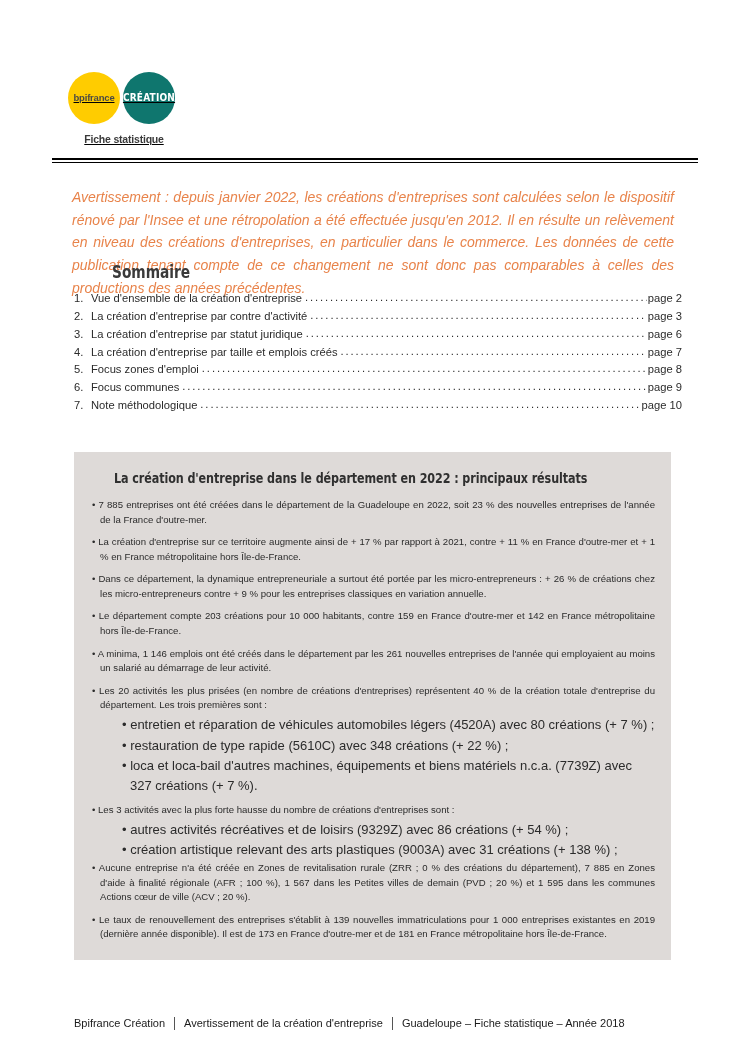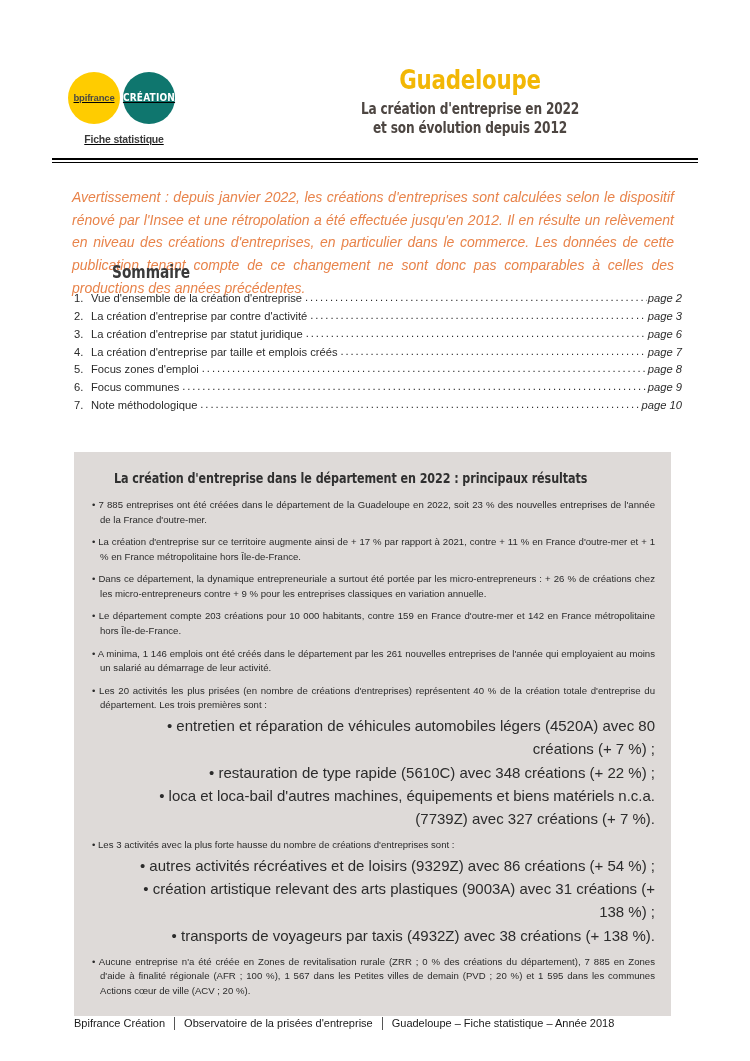--- a/index.html
+++ b/index.html
@@ -168,21 +168,20 @@
     letter-spacing: 1.9px;
     color: #2b2b2b;
     font-size: 11.2px;
     position: relative;
     top: -1px;
   }
   .toc-page {
     flex: 0 0 auto;
     white-space: nowrap;
     padding-left: 1px;
-    font-style: italic;
   }
   
   .results-box {
     position: absolute;
     left: 74px;
     top: 452px;
     width: 597px;
     background: #dedad8;
     padding: 16px 16px 16px 18px;
     box-sizing: border-box;
@@ -202,27 +201,26 @@
     font-size: 9.6px;
     color: #2b2b2b;
     line-height: 1.52;
     text-align: justify;
     margin: 0 0 8px 0;
     padding-left: 8px;
     text-indent: -8px;
   }
   .bullet:last-child { margin-bottom: 2px; }
   .sub-bullet {
-    font-size: 15px;
+    font-size: 13px;
     color: #2b2b2b;
     line-height: 1.52;
     margin: 0 0 1px 0;
     padding-left: 38px;
     text-indent: -8px;
-    text-align: right;
   }
   .sub-bullet.last { margin-bottom: 7px; }
   
   .footer {
     position: absolute;
     left: 74px;
     bottom: 32px;
     font-size: 11px;
     color: #1a1a1a;
     display: flex;
@@ -248,27 +246,20 @@
   <div class="header">
 
     <div class="logo-block">
       <div class="logo-circles">
         <div class="circle circle-yellow">bpifrance</div>
         <div class="circle circle-dark">CRÉATION</div>
       </div>
       <div class="fiche-stat">Fiche statistique</div>
     </div>
 
-    <div class="title-block">
-      <div class="main-title">Guadeloupe</div>
-      <div class="sub-title">
-        <div>La création d'entreprise en 2022</div>
-        <div>et son évolution depuis 2012</div>
-      </div>
-    </div>
   </div>
 
   <div class="rule-double"></div>
 
   <div class="warning">Avertissement : depuis janvier 2022, les créations d'entreprises sont calculées selon le dispositif rénové par l'Insee et une rétropolation a été effectuée jusqu'en 2012. Il en résulte un relèvement en niveau des créations d'entreprises, en particulier dans le commerce. Les données de cette publication tenant compte de ce changement ne sont donc pas comparables à celles des productions des années précédentes.</div>
 
   <div class="sommaire-title">Sommaire</div>
 
   <div class="toc">
 
@@ -333,26 +324,26 @@
     <p class="bullet">• A minima, 1 146 emplois ont été créés dans le département par les 261 nouvelles entreprises de l'année qui employaient au moins un salarié au démarrage de leur activité.</p>
 
     <p class="bullet" style="margin-bottom:2px;">• Les 20 activités les plus prisées (en nombre de créations d'entreprises) représentent 40 % de la création totale d'entreprise du département. Les trois premières sont :</p>
     <p class="sub-bullet">• entretien et réparation de véhicules automobiles légers (4520A) avec 80 créations (+ 7 %) ;</p>
     <p class="sub-bullet">• restauration de type rapide (5610C) avec 348 créations (+ 22 %) ;</p>
     <p class="sub-bullet last">• loca et loca-bail d'autres machines, équipements et biens matériels n.c.a. (7739Z) avec 327 créations (+ 7 %).</p>
 
     <p class="bullet" style="margin-bottom:2px;">• Les 3 activités avec la plus forte hausse du nombre de créations d'entreprises sont :</p>
     <p class="sub-bullet">• autres activités récréatives et de loisirs (9329Z) avec 86 créations (+ 54 %) ;</p>
     <p class="sub-bullet">• création artistique relevant des arts plastiques (9003A) avec 31 créations (+ 138 %) ;</p>
-    <p class="sub-bullet last">• transports de voyageurs par taxis (4932Z) avec 38 créations (+ 138 %).</p>
 
     <p class="bullet">• Aucune entreprise n'a été créée en Zones de revitalisation rurale (ZRR ; 0 % des créations du département), 7 885 en Zones d'aide à finalité régionale (AFR ; 100 %), 1 567 dans les Petites villes de demain (PVD ; 20 %) et 1 595 dans les communes Actions cœur de ville (ACV ; 20 %).</p>
+    <p class="bullet">• Le taux de renouvellement des entreprises s'établit à 139 nouvelles immatriculations pour 1 000 entreprises existantes en 2019 (dernière année disponible). Il est de 173 en France d'outre-mer et de 181 en France métropolitaine hors Île-de-France.</p>
   </div>
 
   <div class="footer">
     <span class="seg">Bpifrance Création</span>
     <span class="sep"></span>
-    <span class="seg">Observatoire de la prisées d'entreprise</span>
+    <span class="seg">Avertissement de la création d'entreprise</span>
     <span class="sep"></span>
     <span class="seg">Guadeloupe – Fiche statistique – Année 2018</span>
   </div>
 
 </div>
 
 </body></html>

